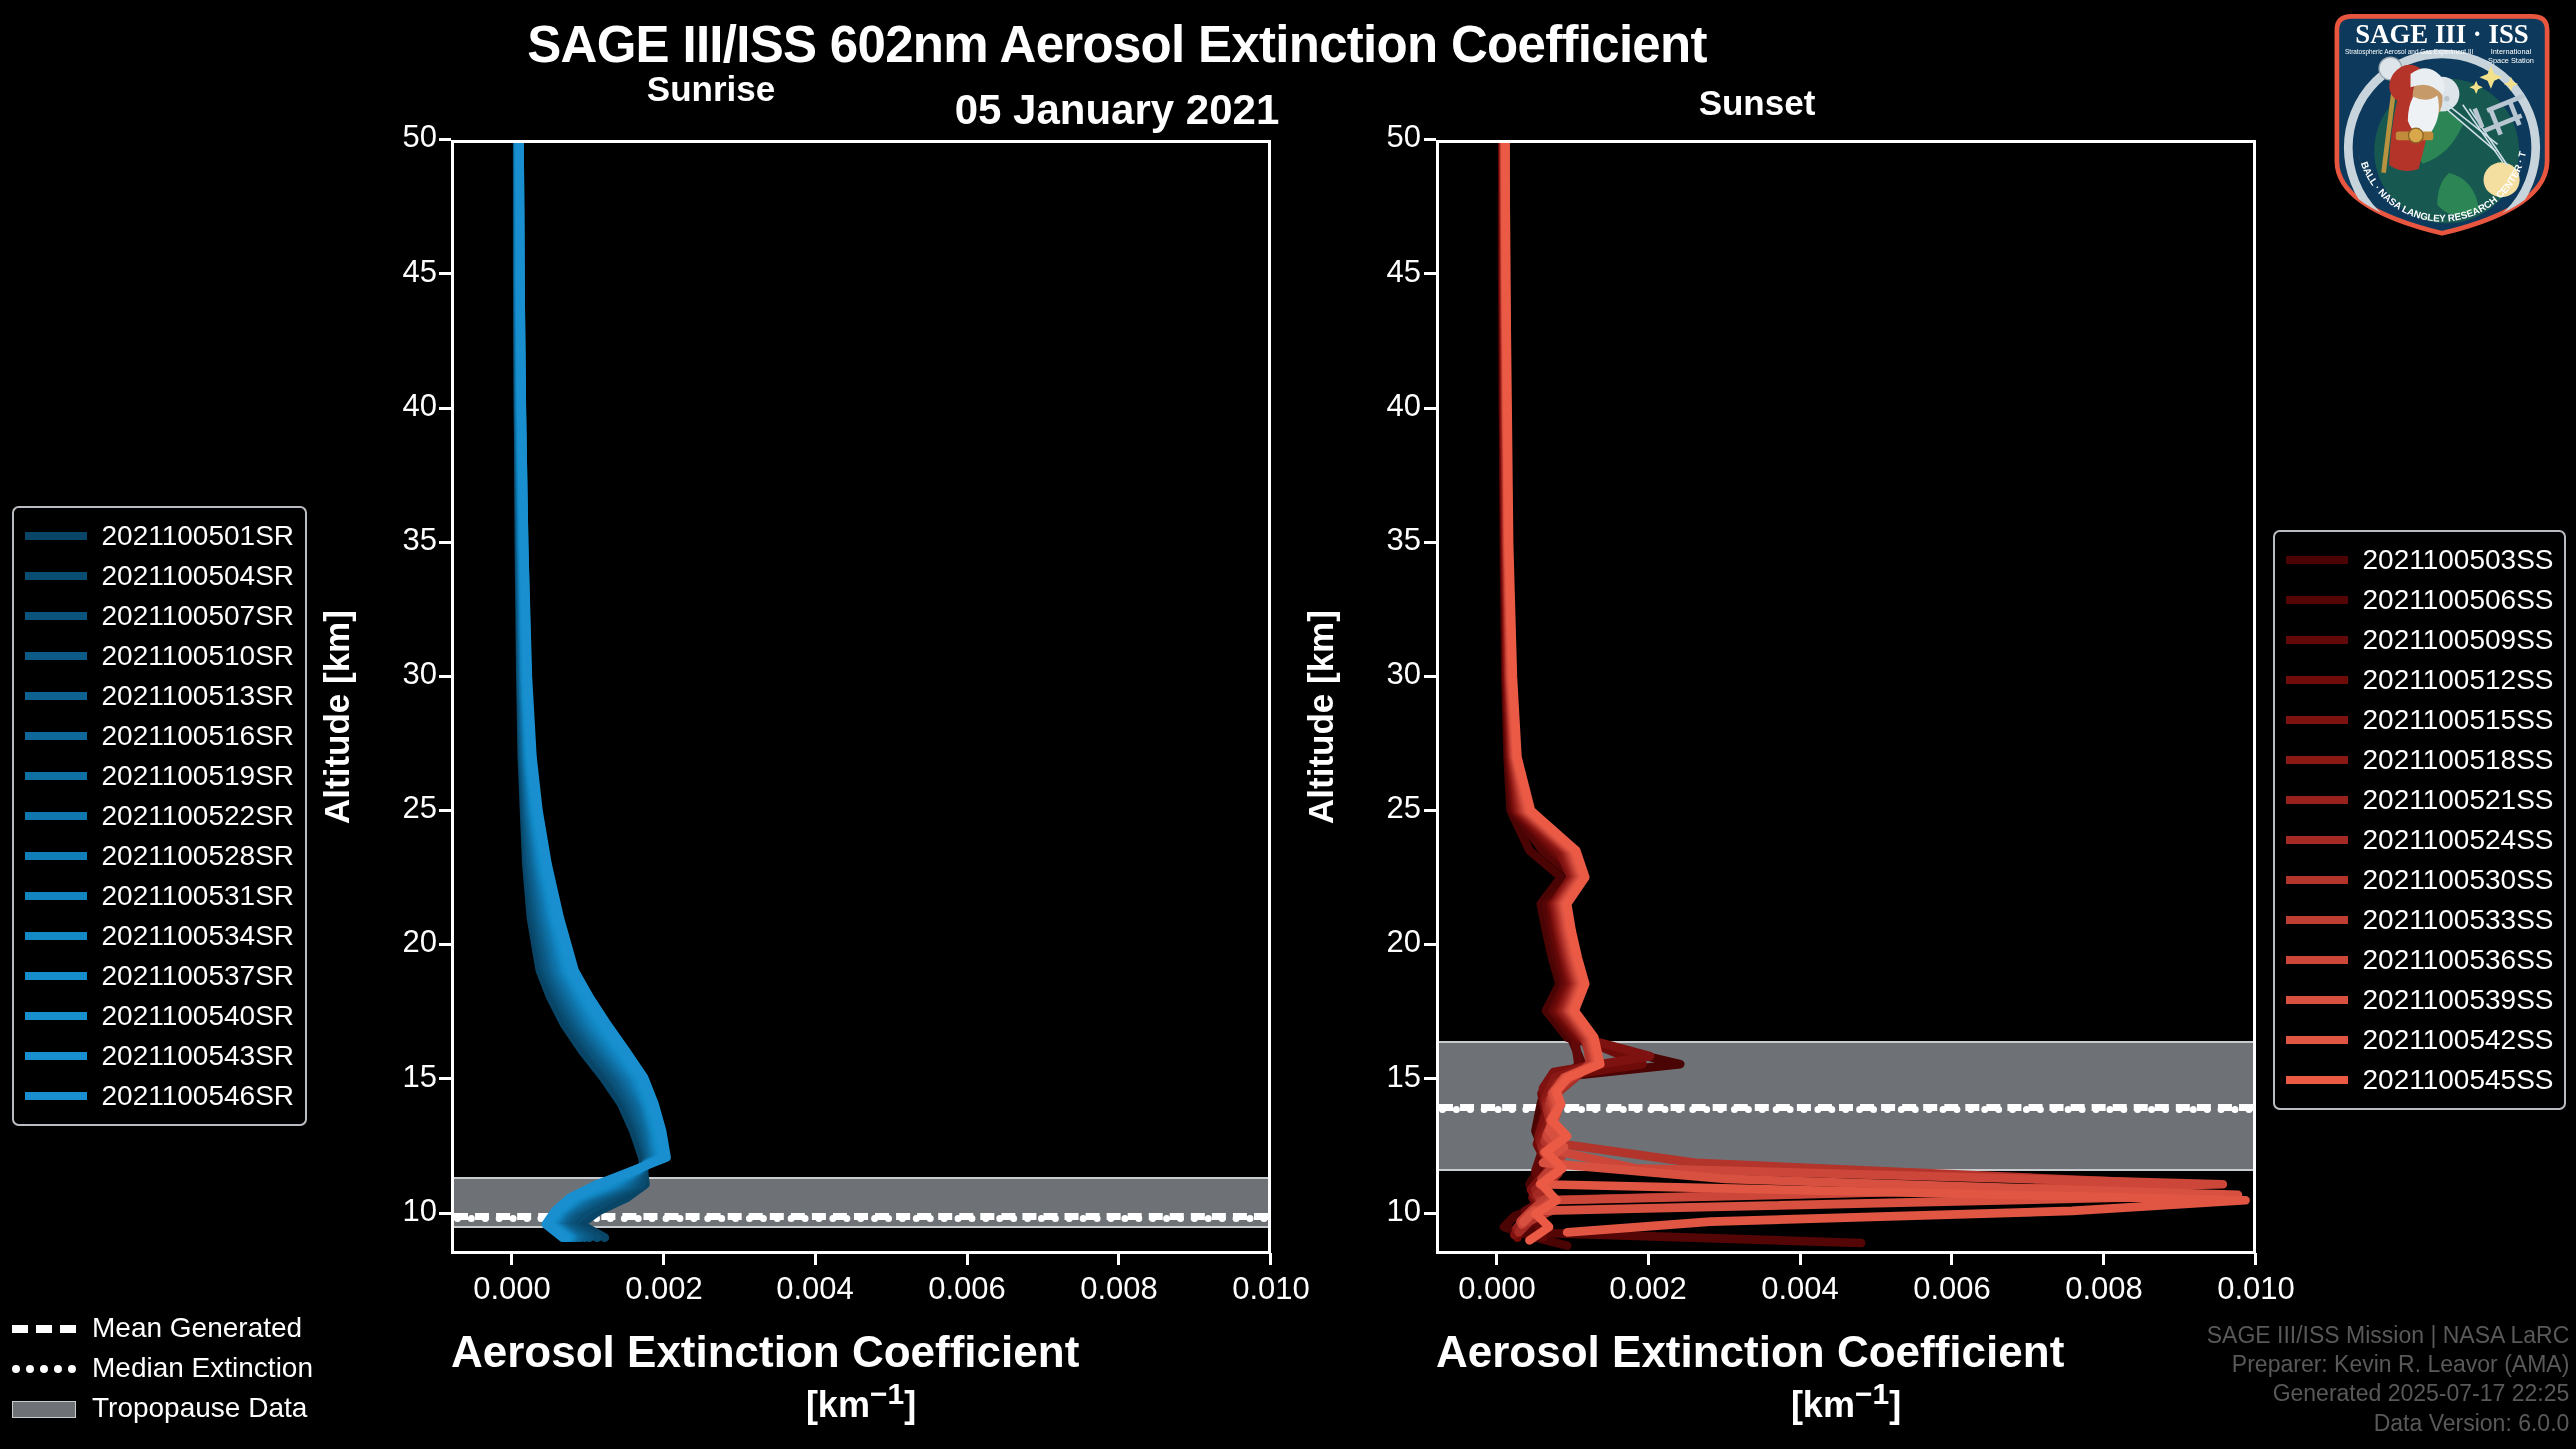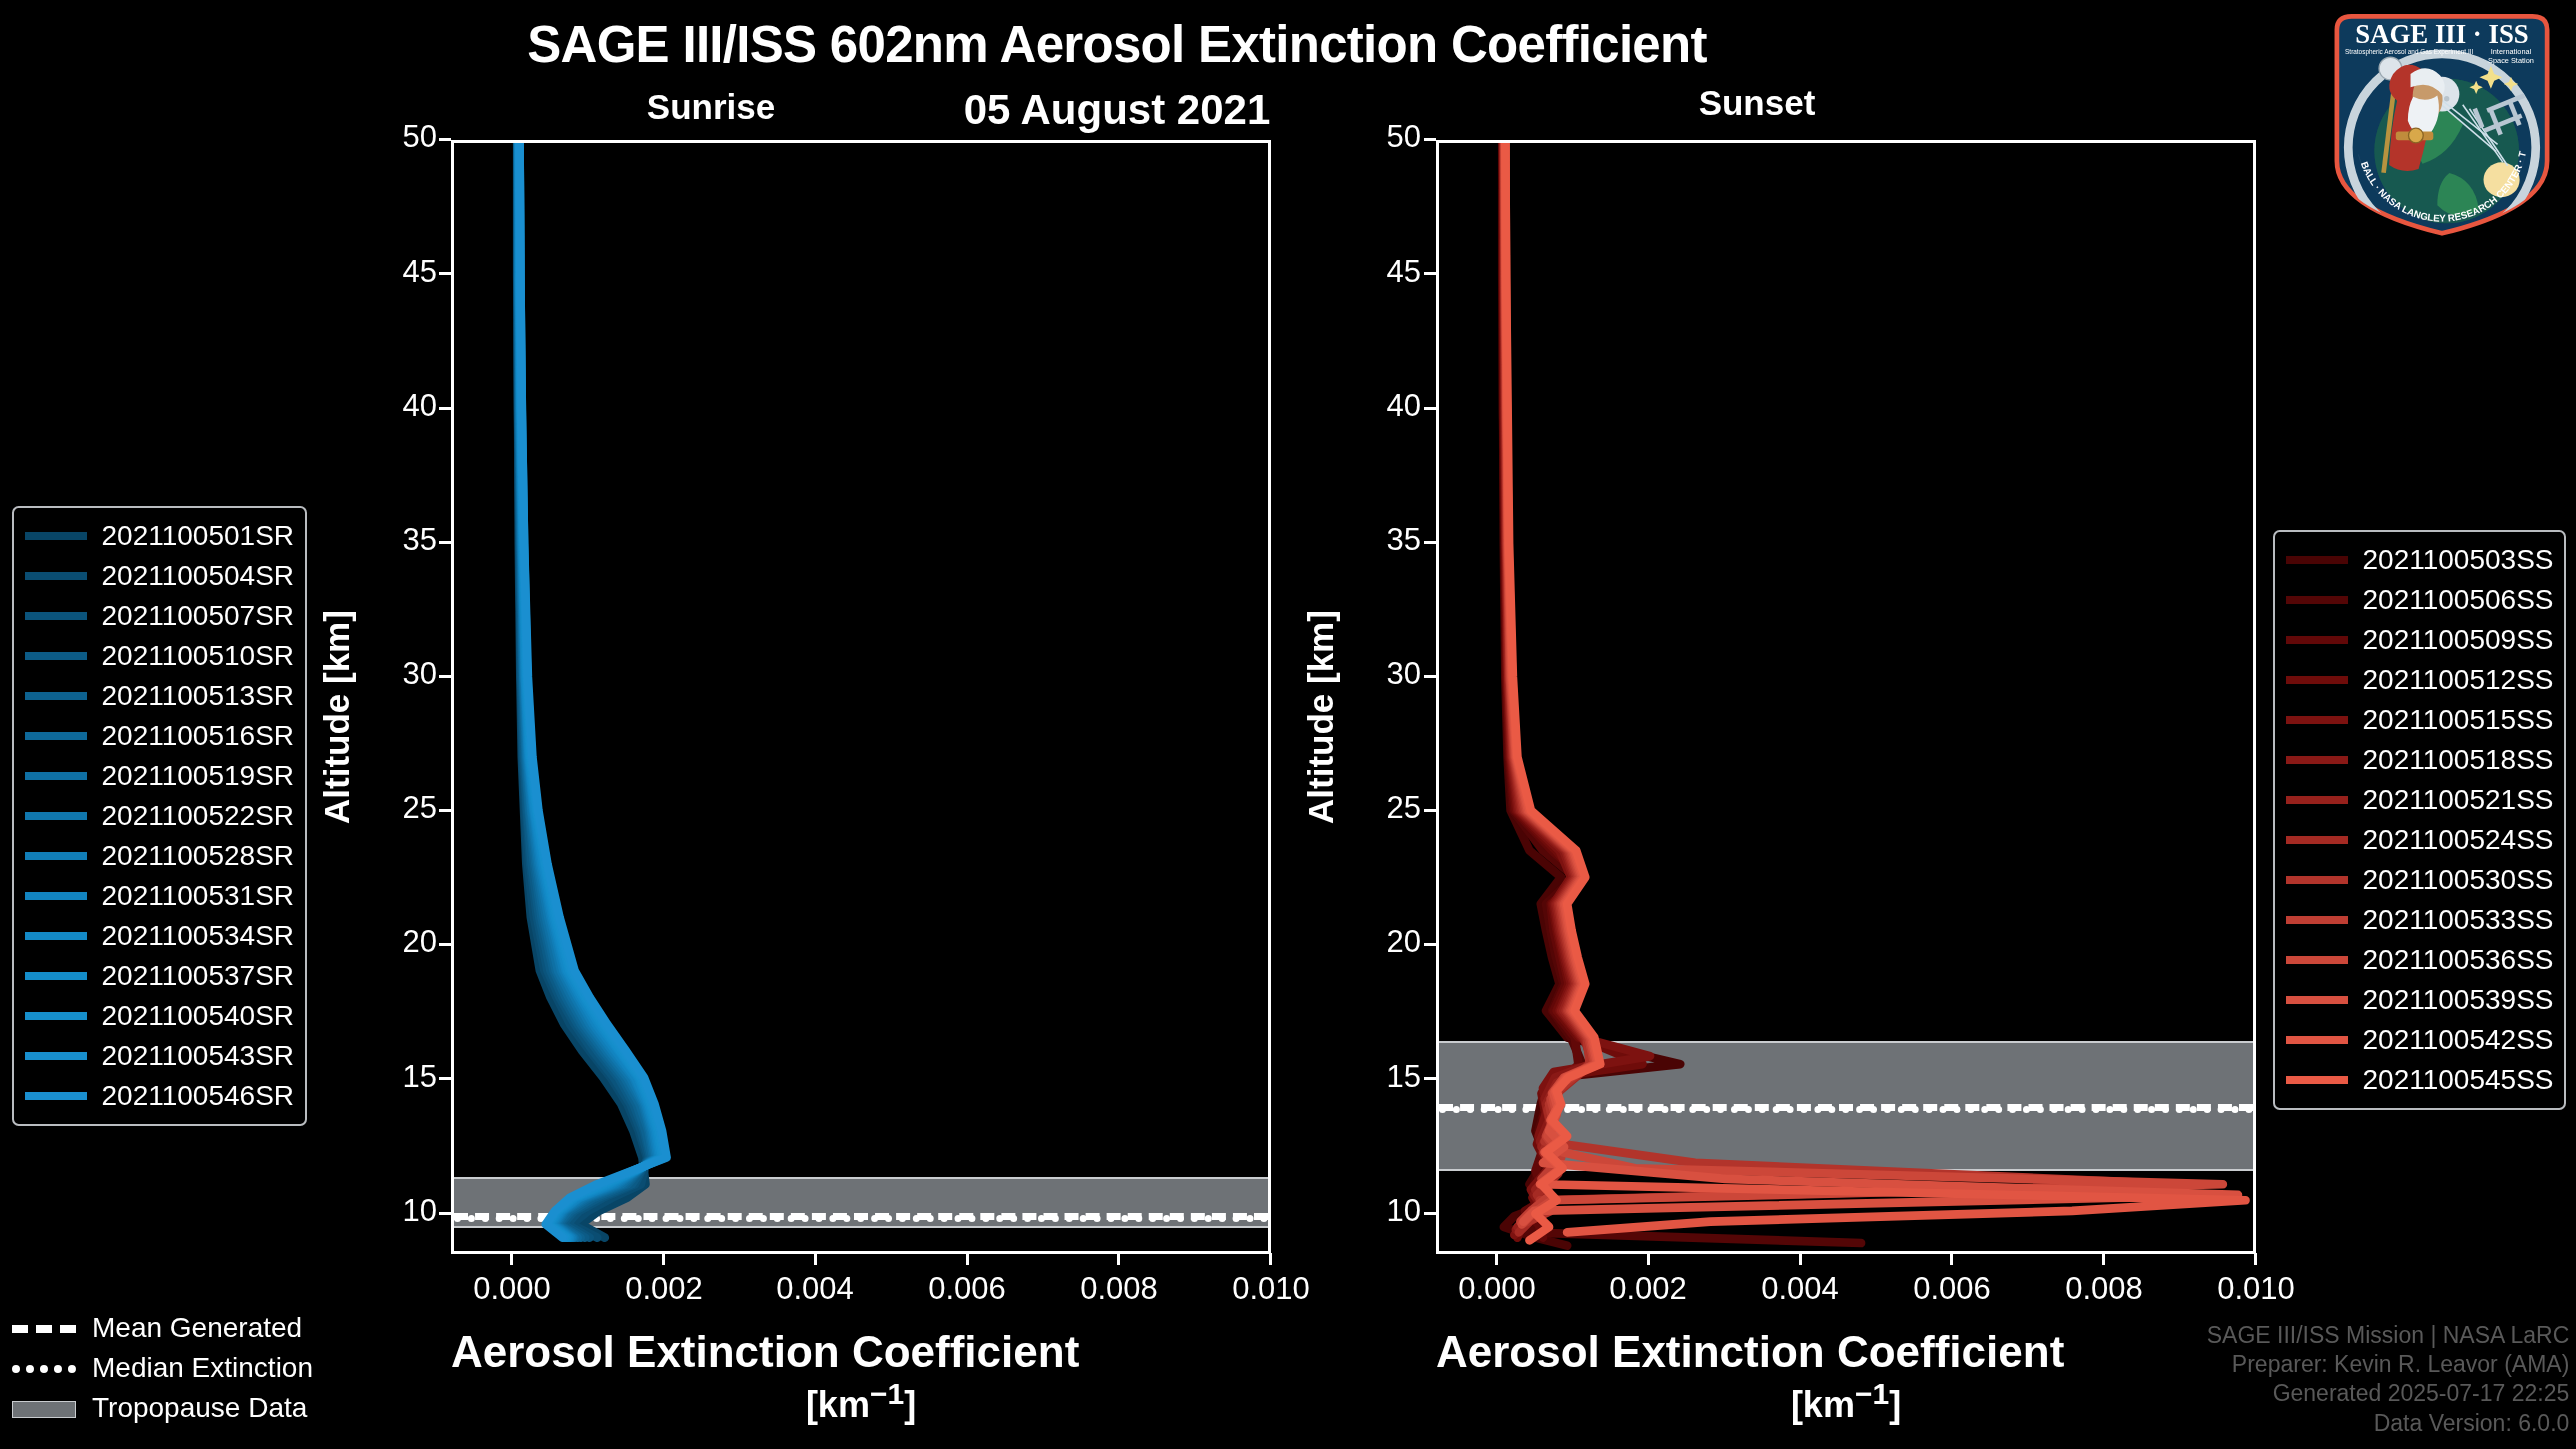--- a/index.html
+++ b/index.html
@@ -4,21 +4,21 @@
 <style>
   html,body{margin:0;padding:0;background:#000;}
   body{width:2576px;height:1449px;position:relative;overflow:hidden;
        font-family:"Liberation Sans","DejaVu Sans",sans-serif;color:#fff;}
 
   .title-main{position:absolute;left:0;top:14.8px;width:2234px;text-align:center;
     font-size:51px;font-weight:bold;letter-spacing:-0.7px;}
   .title-date{position:absolute;left:0;top:86px;width:2234px;text-align:center;
     font-size:42px;font-weight:bold;}
   .subtitle{position:absolute;font-size:35px;font-weight:bold;text-align:center;}
-  #sunrise-title{left:577px;top:87px;width:268px;}
+  #sunrise-title{left:577px;top:69px;width:268px;}
   #sunset-title{left:1623px;top:83px;width:268px;}
 
   .panel{position:absolute;top:140px;height:1114px;border:3.4px solid #fff;
     box-sizing:border-box;background:#000;overflow:hidden;}
   #panel-sunrise{left:451px;width:820px;}
   #panel-sunset{left:1436px;width:820px;}
 
   .trop-band{position:absolute;left:0;width:100%;background:#6e7276;
     border-top:2px solid #c9cccf;border-bottom:2px solid #c9cccf;box-sizing:border-box;}
   .trop-mean{position:absolute;left:0;width:100%;height:0;
@@ -54,21 +54,21 @@
 
   .credits{position:absolute;right:6.7px;bottom:10.7px;text-align:right;
     font-size:23px;line-height:1.28;color:#595959;}
 
   .logo{position:absolute;left:2318px;top:6.7px;width:248px;height:231px;}
 </style>
 </head>
 <body>
 
 <div class="title-main">SAGE III/ISS 602nm Aerosol Extinction Coefficient</div>
-<div class="title-date">05 August 2021</div>
+<div class="title-date">05 January 2021</div>
 <div class="subtitle" id="sunrise-title">Sunrise</div>
 <div class="subtitle" id="sunset-title">Sunset</div>
 
 <div class="panel" id="panel-sunrise">
   <div class="trop-band" style="top: 1034px; height: 51px;"></div>
   <div class="trop-median" style="top: 1072px;"></div>
   <div class="trop-mean" style="top: 1070px;"></div>
   <svg class="plot-svg" id="svg-sunrise" preserveAspectRatio="none" viewBox="0 0 1222 1660">
       <polyline points="95.0,0.0 95.0,200.0 96.2,400.0 97.3,600.0 99.6,800.0 101.8,920.0 105.2,1000.0 108.6,1080.0 115.4,1160.0 129.0,1240.0 144.8,1280.0 165.2,1320.0 192.4,1360.0 224.0,1400.0 251.2,1440.0 269.3,1480.0 282.9,1520.0 287.4,1560.0 260.2,1580.0 217.2,1600.0 190.1,1620.0 226.3,1640.0" fill="none" stroke="#084566" stroke-width="13" stroke-linejoin="round" stroke-linecap="round"></polyline>
       <polyline points="95.0,0.0 95.0,200.0 96.2,400.0 98.4,600.0 100.7,800.0 103.0,920.0 106.4,1000.0 110.9,1080.0 119.9,1160.0 135.8,1240.0 153.9,1280.0 174.2,1320.0 203.7,1360.0 235.3,1400.0 260.2,1440.0 277.2,1480.0 289.7,1520.0 280.6,1560.0 237.6,1580.0 201.4,1600.0 176.5,1620.0 215.0,1640.0" fill="none" stroke="#0a4d72" stroke-width="13" stroke-linejoin="round" stroke-linecap="round"></polyline>

